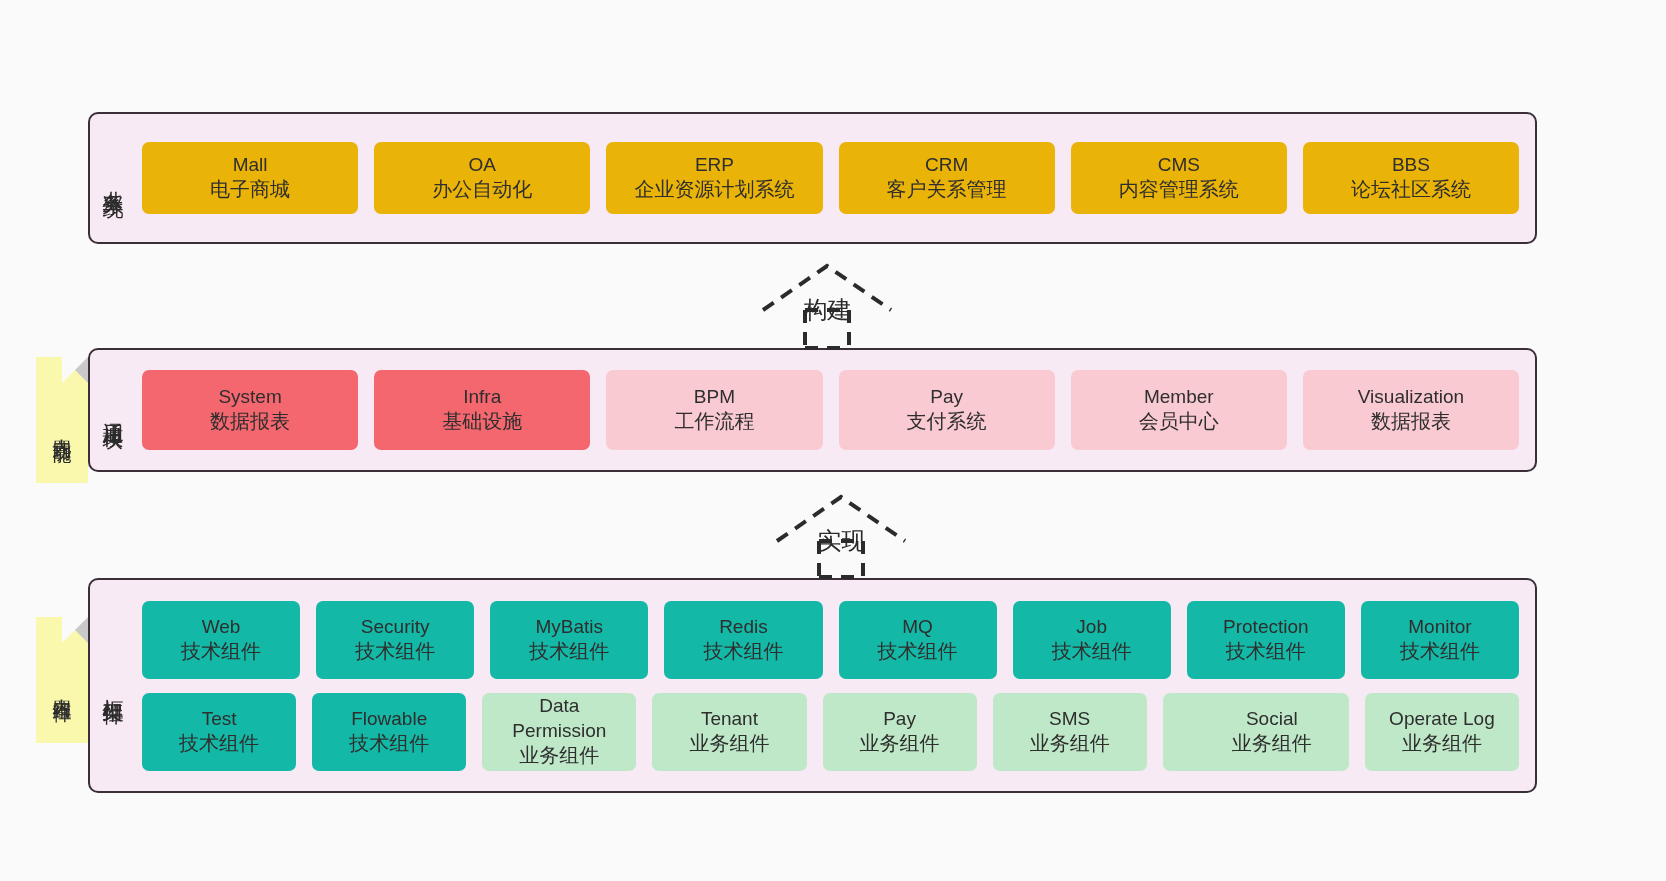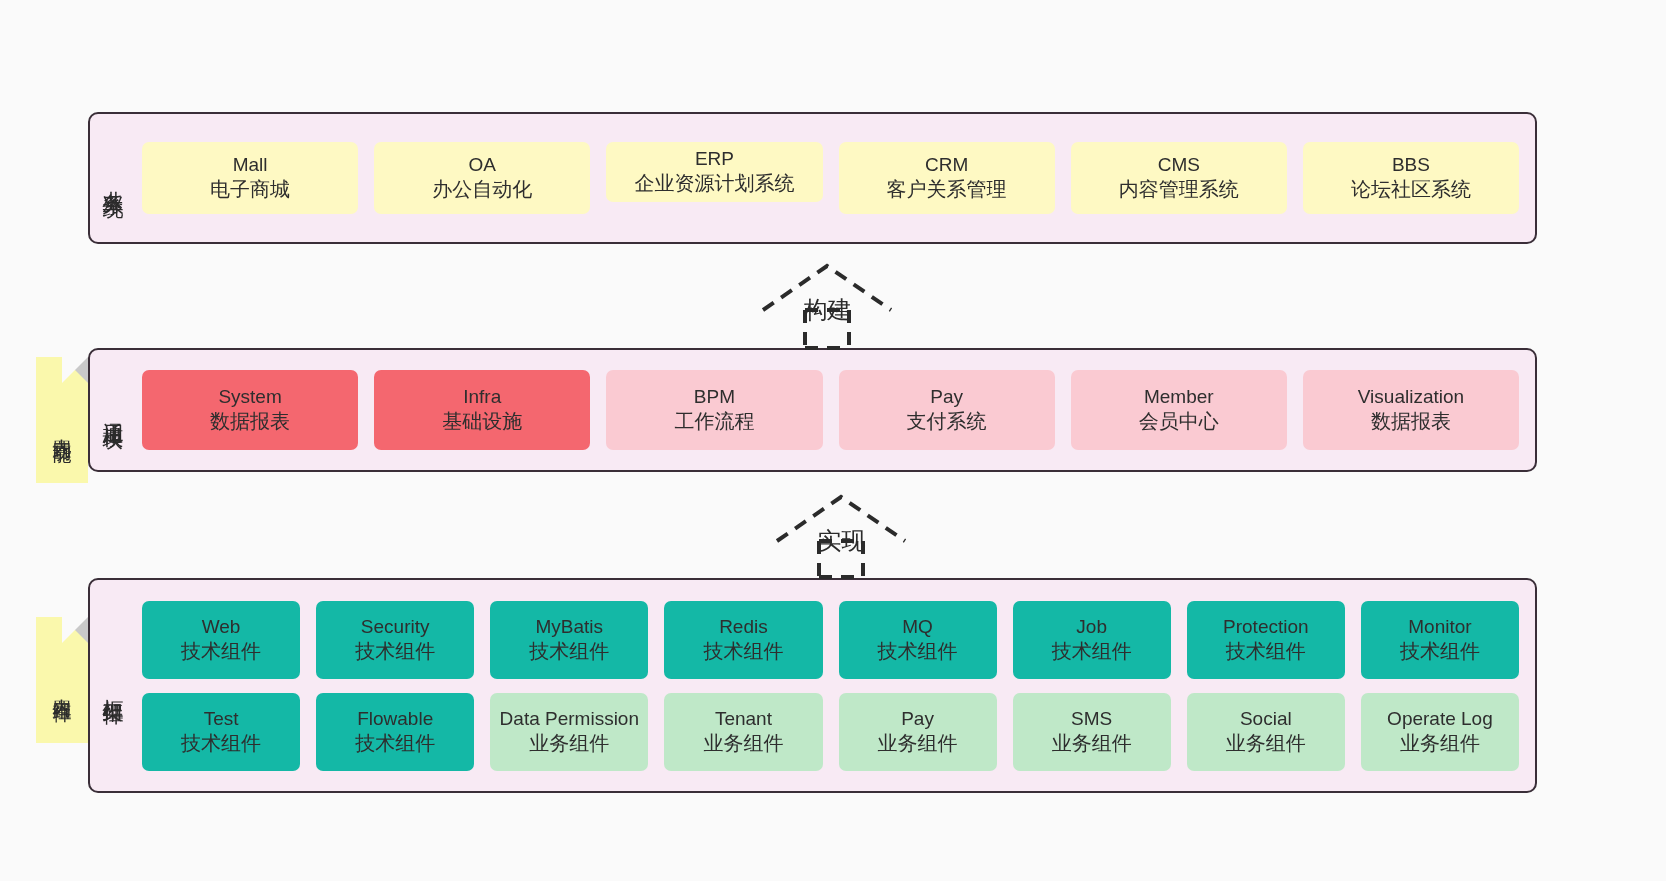--- a/index.html
+++ b/index.html
@@ -66,21 +66,21 @@
     justify-content: center;
     text-align: center;
     line-height: 1.28;
     color: #2E2E2E;
     padding: 6px 8px;
     min-width: 0;
   }
   .card .t1 { font-size: 19px; }
   .card .t2 { font-size: 20px; font-family: Liberation Serif, serif; }
 
-  .c-blue       { background: #fef9c3; justify-content: center; }
+  .c-blue       { background: #eab308; justify-content: center; }
   .c-red        { background: #F4676F; }
   .c-pink       { background: #FACAD2; }
   .c-green      { background: #14b8a6; }
   .c-lightgreen { background: #BFE8C8; }
 
   
   .note {
     position: absolute;
     background: #FAF8AC;
     display: flex;
@@ -144,21 +144,21 @@
     <div class="layer-body">
       <div class="row">
         <div class="card c-blue" style="height:72px;">
           <div class="t1">Mall</div>
           <div class="t2">电子商城</div>
         </div>
         <div class="card c-blue" style="height:72px;">
           <div class="t1">OA</div>
           <div class="t2">办公自动化</div>
         </div>
-        <div class="card c-blue" style="height:60px;">
+        <div class="card c-blue" style="height:72px;">
           <div class="t1">ERP</div>
           <div class="t2">企业资源计划系统</div>
         </div>
         <div class="card c-blue" style="height:72px;">
           <div class="t1">CRM</div>
           <div class="t2">客户关系管理</div>
         </div>
         <div class="card c-blue" style="height:72px;">
           <div class="t1">CMS</div>
           <div class="t2">内容管理系统</div>
@@ -292,21 +292,21 @@
           <div class="t2">业务组件</div>
         </div>
         <div class="card c-lightgreen" style="height:78px;">
           <div class="t1">Pay</div>
           <div class="t2">业务组件</div>
         </div>
         <div class="card c-lightgreen" style="height:78px;">
           <div class="t1">SMS</div>
           <div class="t2">业务组件</div>
         </div>
-        <div class="card c-lightgreen" style="height:78px;">
+        <div class="card c-lightgreen" style="height:78px;padding-left:40px;">
           <div class="t1">Social</div>
           <div class="t2">业务组件</div>
         </div>
         <div class="card c-lightgreen" style="height:78px;">
           <div class="t1">Operate Log</div>
           <div class="t2">业务组件</div>
         </div>
       </div>
 
     </div>

